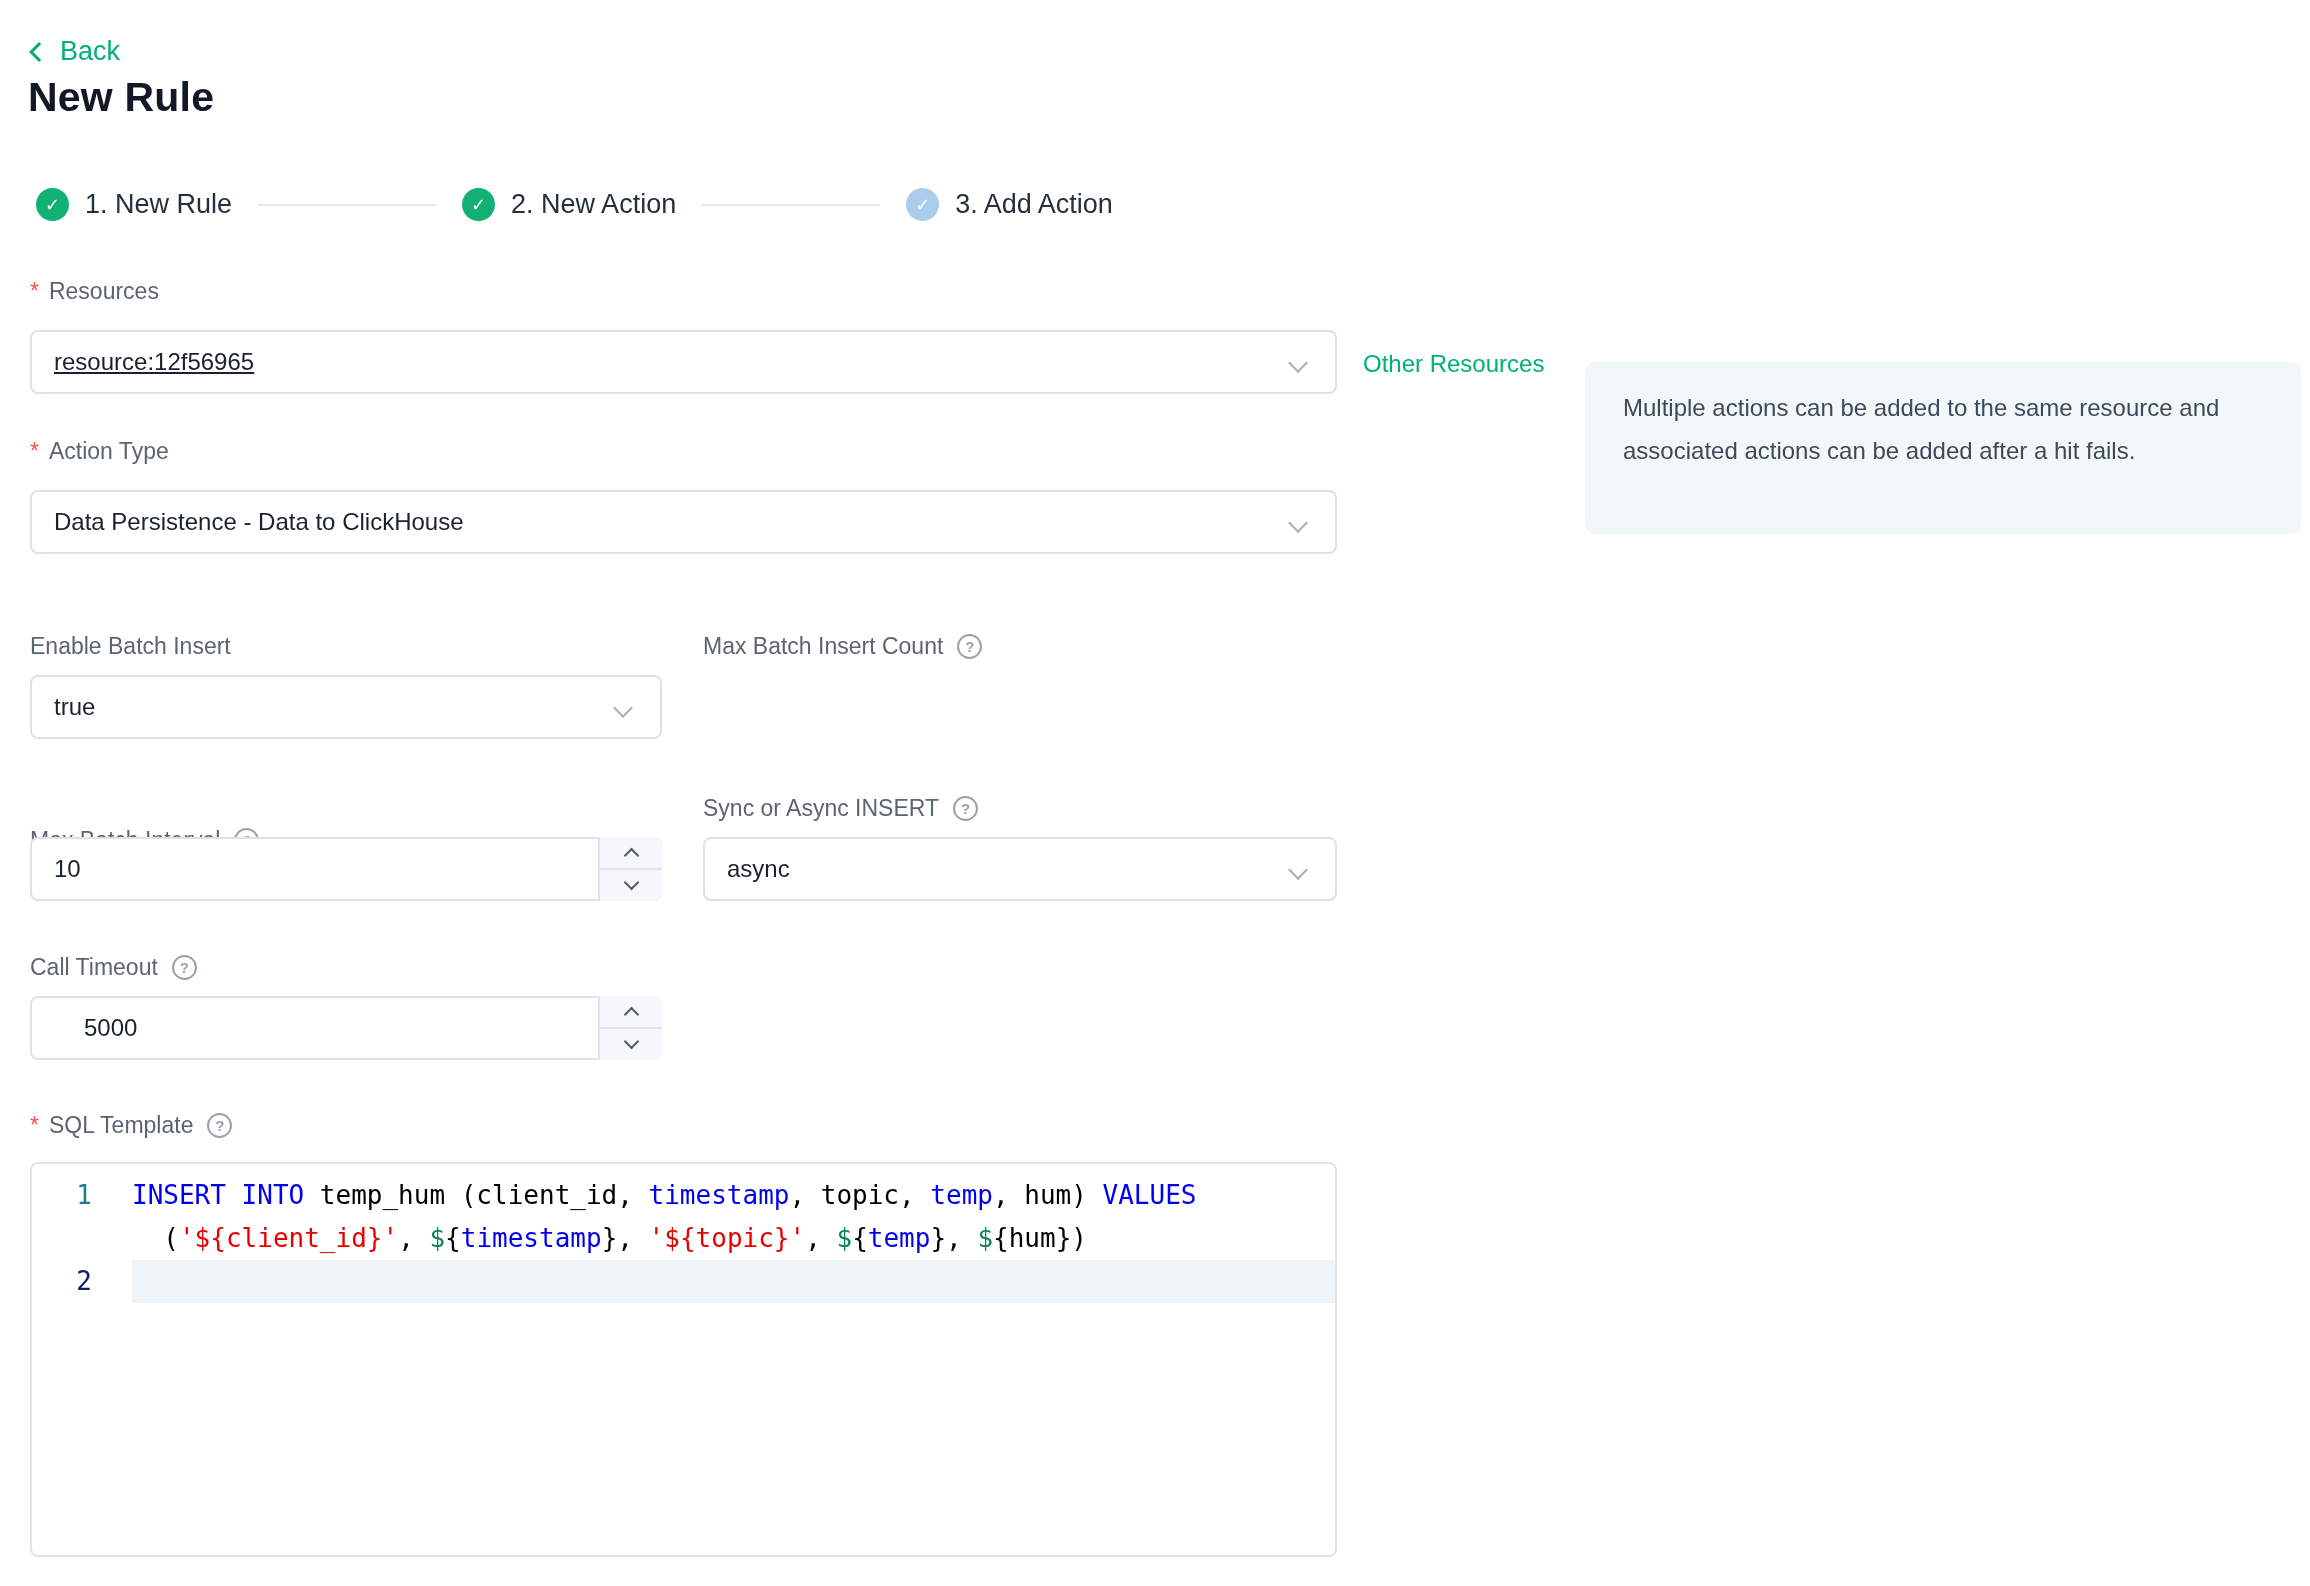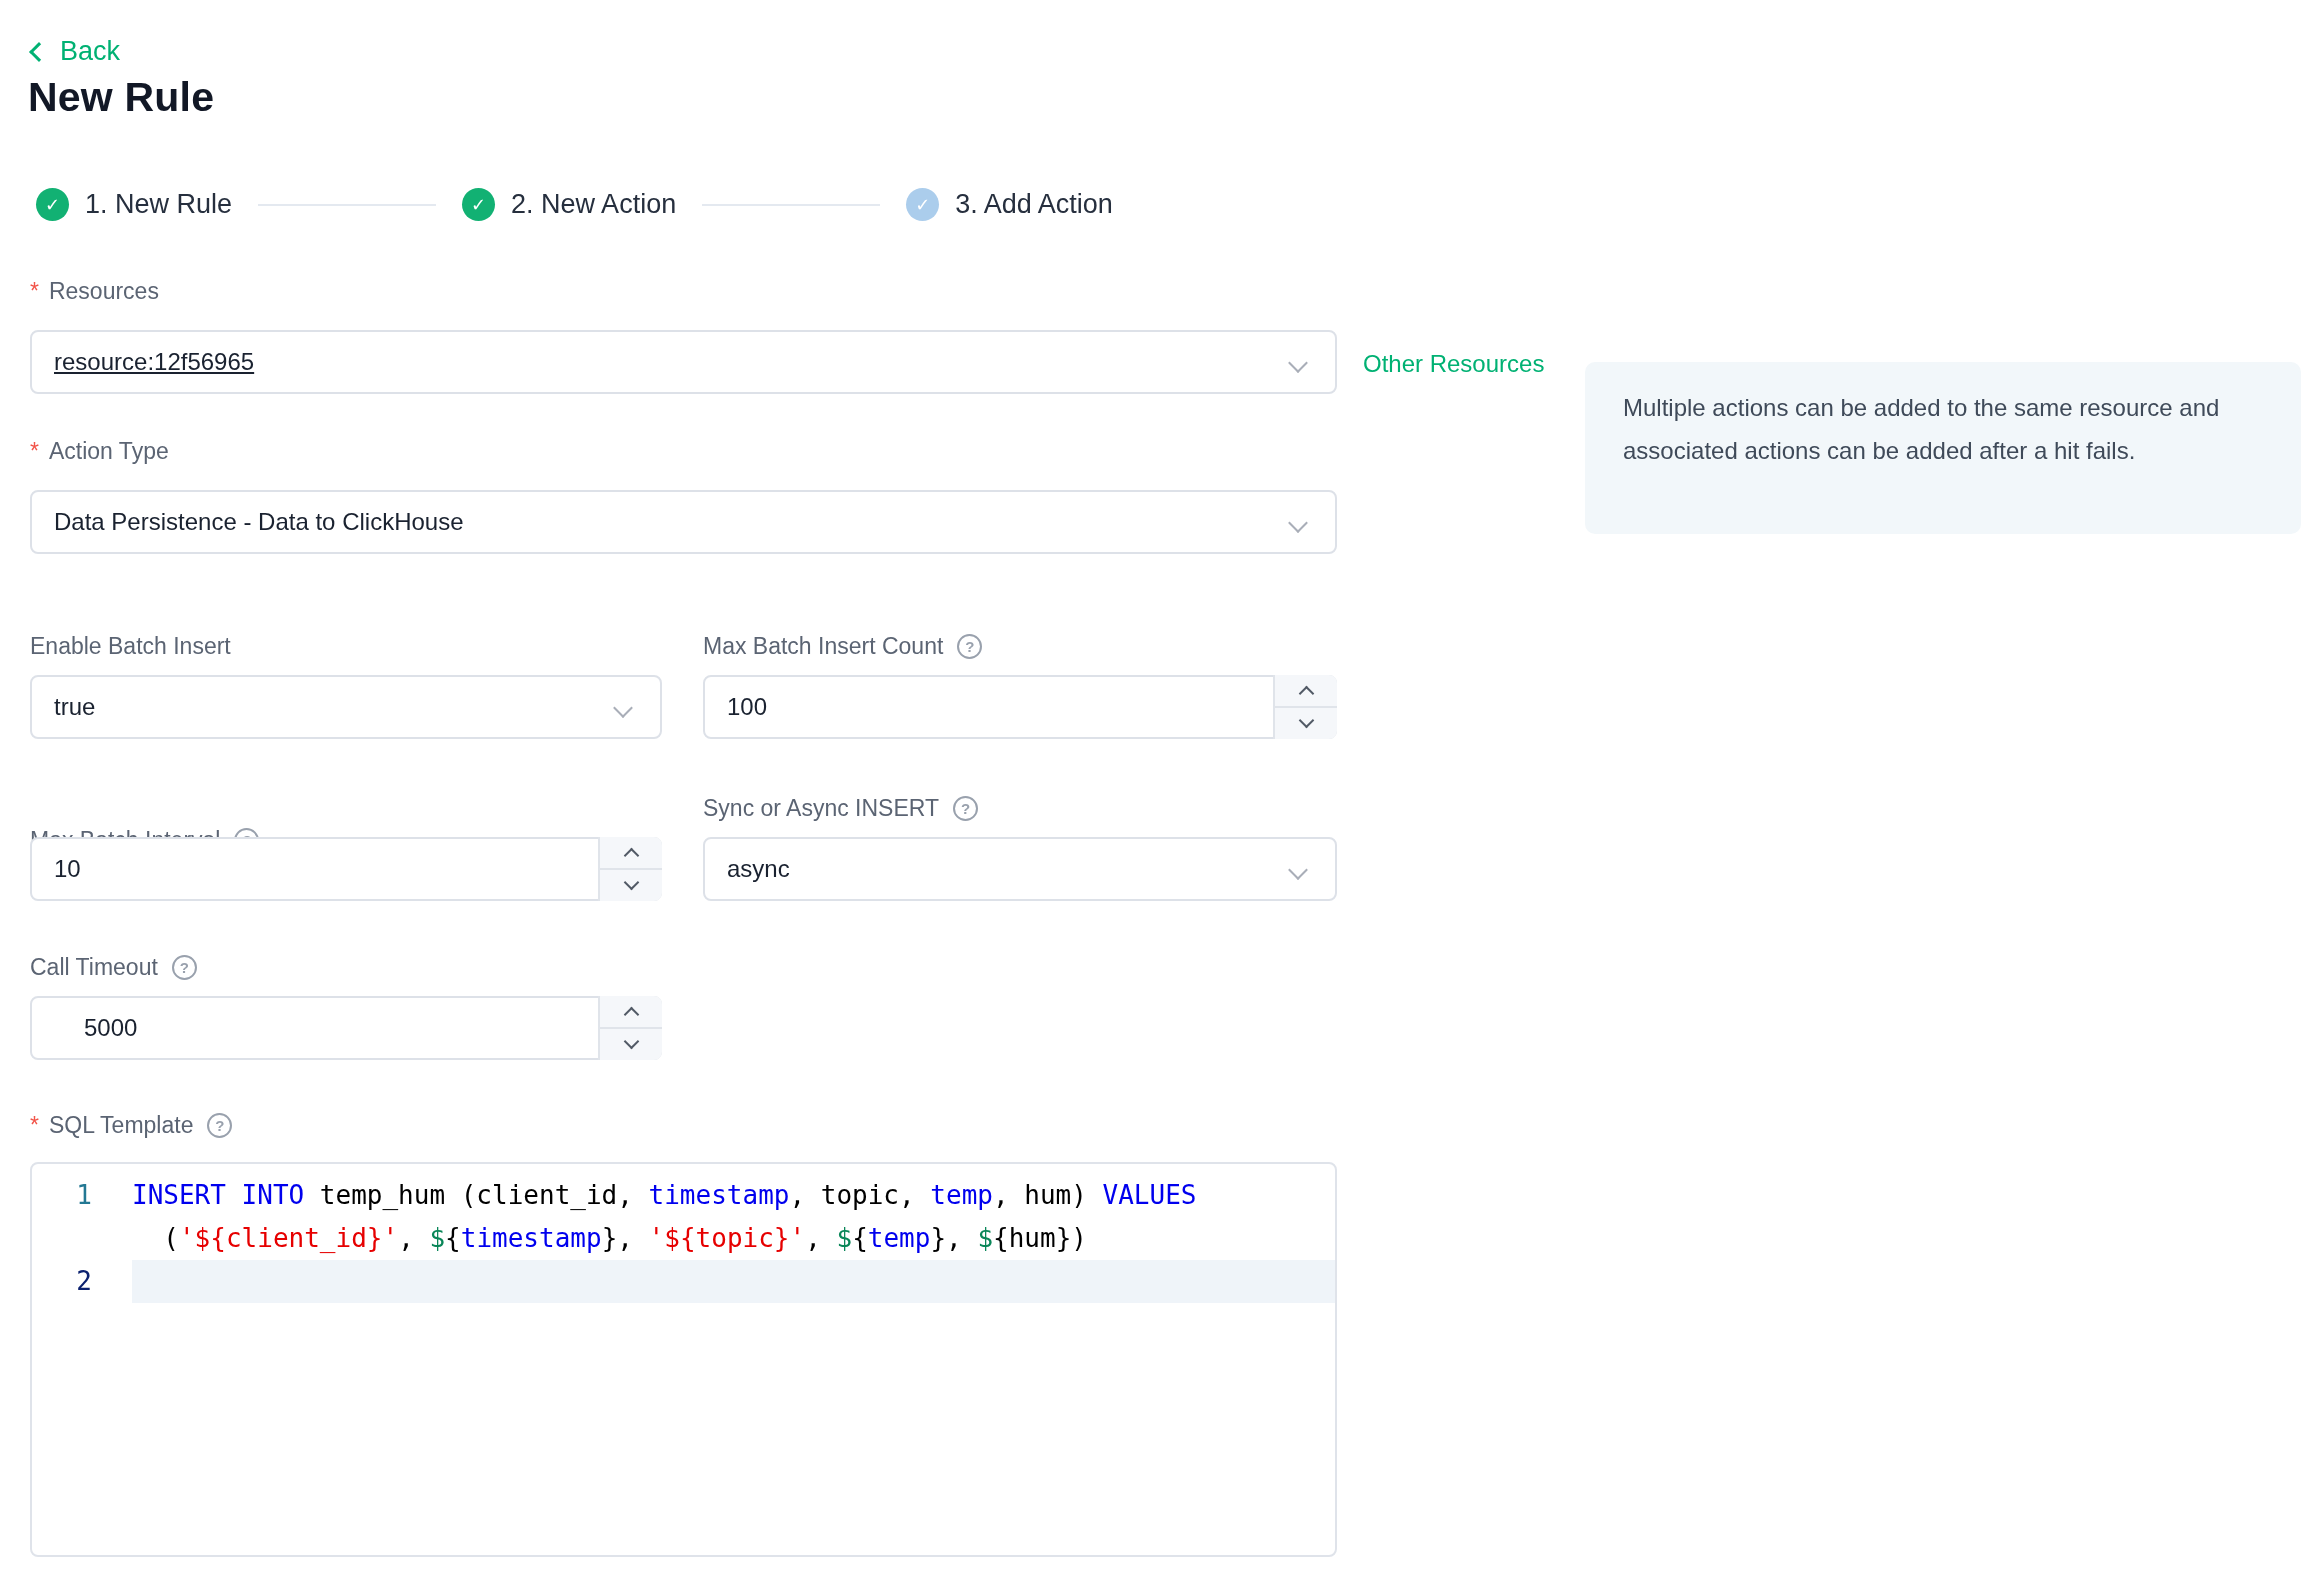--- a/index.html
+++ b/index.html
@@ -157,31 +157,20 @@
     <span>Enable Batch Insert</span>
   </div>
   <div class="field-label" style="left:703px; top:631px;">
     <span>Max Batch Insert Count</span>
     <span class="help-icon">?</span>
   </div>
   <div class="select-box" style="left:30px; top:675px; width:632px;">
     <span class="select-value">true</span>
     <span class="chev-down"></span>
   </div>
-  <div class="number-box" style="left:703px; top:675px; width:634px;">
-    <span class="number-value">100</span>
-    <span class="spin-col">
-      <span class="spin-btn up">
-          <span class="spin-chev up"></span>
-        </span>
-      <span class="spin-btn">
-          <span class="spin-chev down"></span>
-        </span>
-    </span>
-  </div>
 
   <div class="field-label" style="left:30px; top:793px;margin-top:32px;">
     <span>Max Batch Interval</span>
     <span class="help-icon">?</span>
   </div>
   <div class="field-label" style="left:703px; top:793px;align-items:center;">
     <span>Sync or Async INSERT</span>
     <span class="help-icon">?</span>
   </div>
   <div class="number-box" style="left:30px; top:837px; width:632px;">

